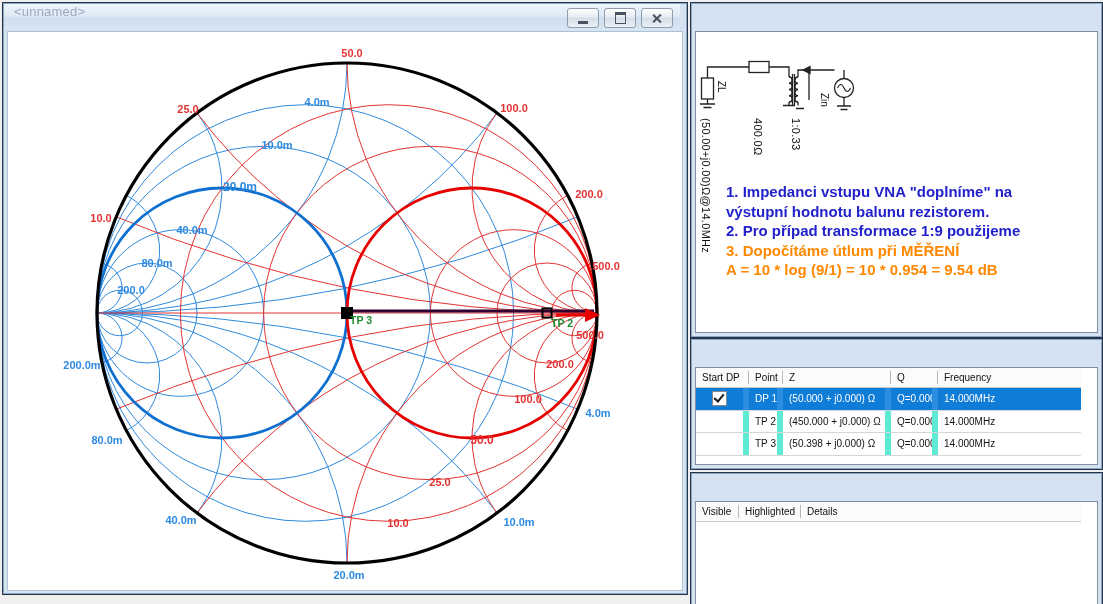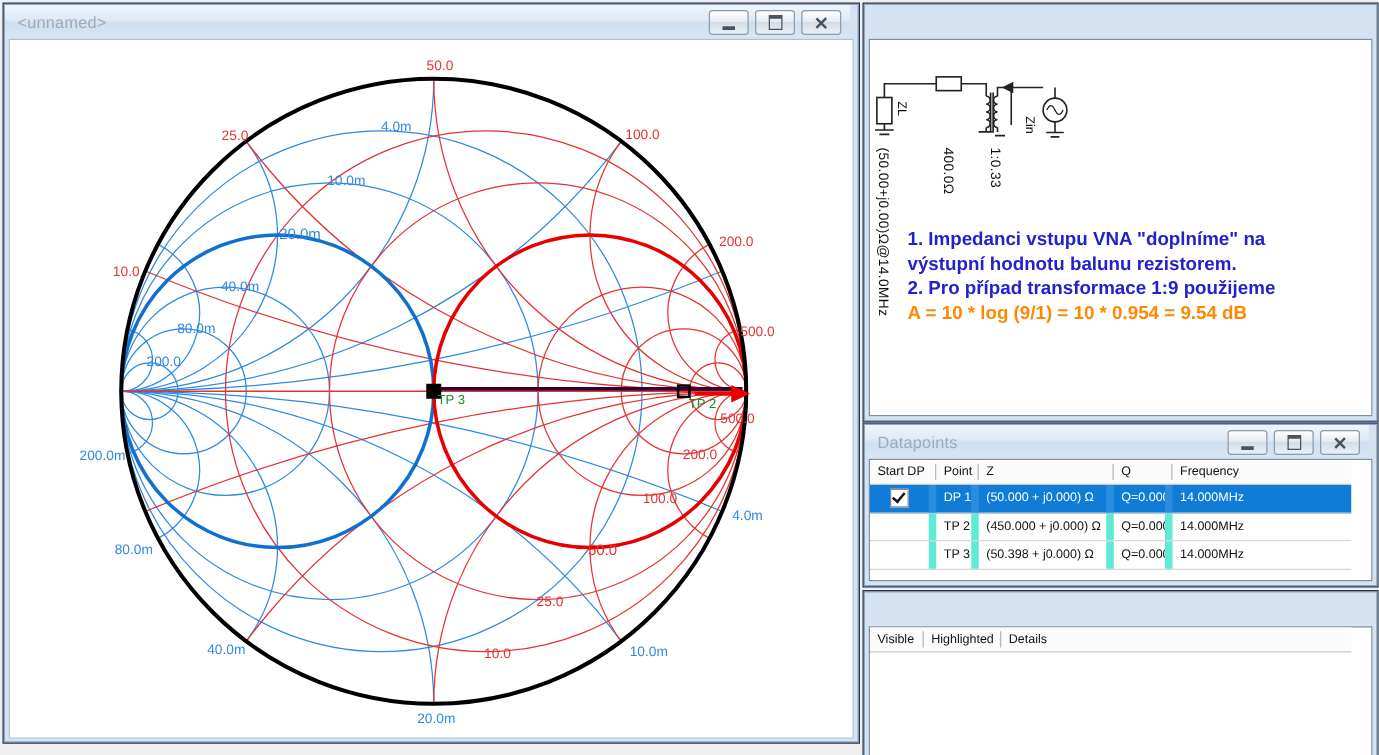--- a/index.html
+++ b/index.html
@@ -1,38 +1,38 @@
 <!DOCTYPE html>
 <html><head>
 <meta charset="utf-8">
 <style>
   html,body{margin:0;padding:0}
   body{position:relative;width:1103px;height:604px;overflow:hidden;background:#f0f0f0;
        font-family:"Liberation Sans","DejaVu Sans",sans-serif;-webkit-font-smoothing:antialiased}
   .window{position:absolute;background:#d4e2f1;border:1px solid #24344c;box-shadow:0 0 0 1px #8ea6bf inset}
   .titlebar{position:absolute;left:1px;right:7px;top:1px;height:26px;
             background:linear-gradient(#eef5fc,#dfeaf6 45%,#cfdff0 55%,#d8e6f3);
-            display:flex;align-items:center}
+            display:flex;align-items:flex-start}
   .title{margin-left:10px;font-size:13px;color:#9cabbc;letter-spacing:.2px}
   .tbtns{position:absolute;right:7px;top:4px;display:flex;gap:5px}
   .tbtn{width:30px;height:18px;border:1px solid #8e9cac;border-radius:3px;
         background:linear-gradient(#fefefe,#e7ecf2 45%,#d4dde7 50%,#eaf0f6);
         display:flex;align-items:center;justify-content:center;cursor:default}
   .g-min{width:10px;height:3px;background:#4a5260;margin-top:9px}
   .g-max{width:9px;height:8px;border:1px solid #4a5260;border-top:3px solid #4a5260;background:transparent}
   .g-x{position:relative;width:11px;height:11px}
   .g-x::before,.g-x::after{content:"";position:absolute;left:4.5px;top:0;width:2.4px;height:11px;background:#4a5260}
   .g-x::before{transform:rotate(45deg)}.g-x::after{transform:rotate(-45deg)}
   .client{position:absolute;background:#fff;border:1px solid #7d8fa2}
 
   
   #smith-win{left:2px;top:2px;width:684px;height:591px}
   #smith-client{left:4px;top:28px;width:674px;height:558px;border-color:#aec3d8}
   #chart-area{position:absolute;left:0;top:0;width:674px;height:558px}
-  .clabel{position:absolute;transform:translate(-50%,-50%);font-size:11px;font-weight:normal;white-space:nowrap}
+  .clabel{position:absolute;transform:translate(-50%,-50%);font-size:11px;font-weight:bold;white-space:nowrap}
   .clabel.imp{color:#e43333}
   .clabel.adm{color:#2e8ae0}
   .clabel.pt{color:#1f8b2e;font-size:10.5px}
   .clabel.hl{font-size:12px}
 
   
   #schem-win{left:690px;top:2px;width:411px;height:334px}
   #schem-client{left:4px;top:28px;width:401px;height:300px}
   #dp-win{left:690px;top:338px;width:411px;height:130px}
   #dp-client{left:4px;top:28px;width:401px;height:96px}
@@ -200,40 +200,27 @@
       <text transform="translate(22,24) rotate(90)" font-size="10" fill="#111">ZL</text>
       <text transform="translate(125,36) rotate(90)" font-size="10" fill="#111">Zin</text>
     </svg>
     <span class="vlabel" style="left:4px;top:86px">(50.00+j0.00)Ω@14.0MHz</span>
     <span class="vlabel" style="left:56px;top:86px">400.0Ω</span>
     <span class="vlabel" style="left:94px;top:86px">1:0.33</span>
     <div id="instructions">
       <span class="c-blue">1. Impedanci vstupu VNA "doplníme" na</span>
       <span class="c-blue">výstupní hodnotu balunu rezistorem.</span>
       <span class="c-blue">2. Pro případ transformace 1:9 použijeme</span>
+      <span class="c-orange">3. Dopočítáme útlum při MĚŘENÍ</span>
       <span class="c-orange">A = 10 * log (9/1) = 10 * 0.954 = 9.54 dB</span>
     </div>
   </div>
 </div>
 
 <div class="window" id="dp-win">
-  <div class="titlebar">
-    <span class="title">Datapoints</span>
-    <span class="tbtns">
-      <span class="tbtn">
-          <span class="g-min"></span>
-        </span>
-      <span class="tbtn">
-          <span class="g-max"></span>
-        </span>
-      <span class="tbtn">
-          <span class="g-x"></span>
-        </span>
-    </span>
-  </div>
   <div class="client" id="dp-client">
     <div class="grid-table">
       <div class="trow dp-cols thead">
         <div class="cell">Start DP</div>
         <div class="cell">Point</div>
         <div class="cell">Z</div>
         <div class="cell">Q</div>
         <div class="cell">Frequency</div>
       </div>
       <div class="trow dp-cols drow sel">

